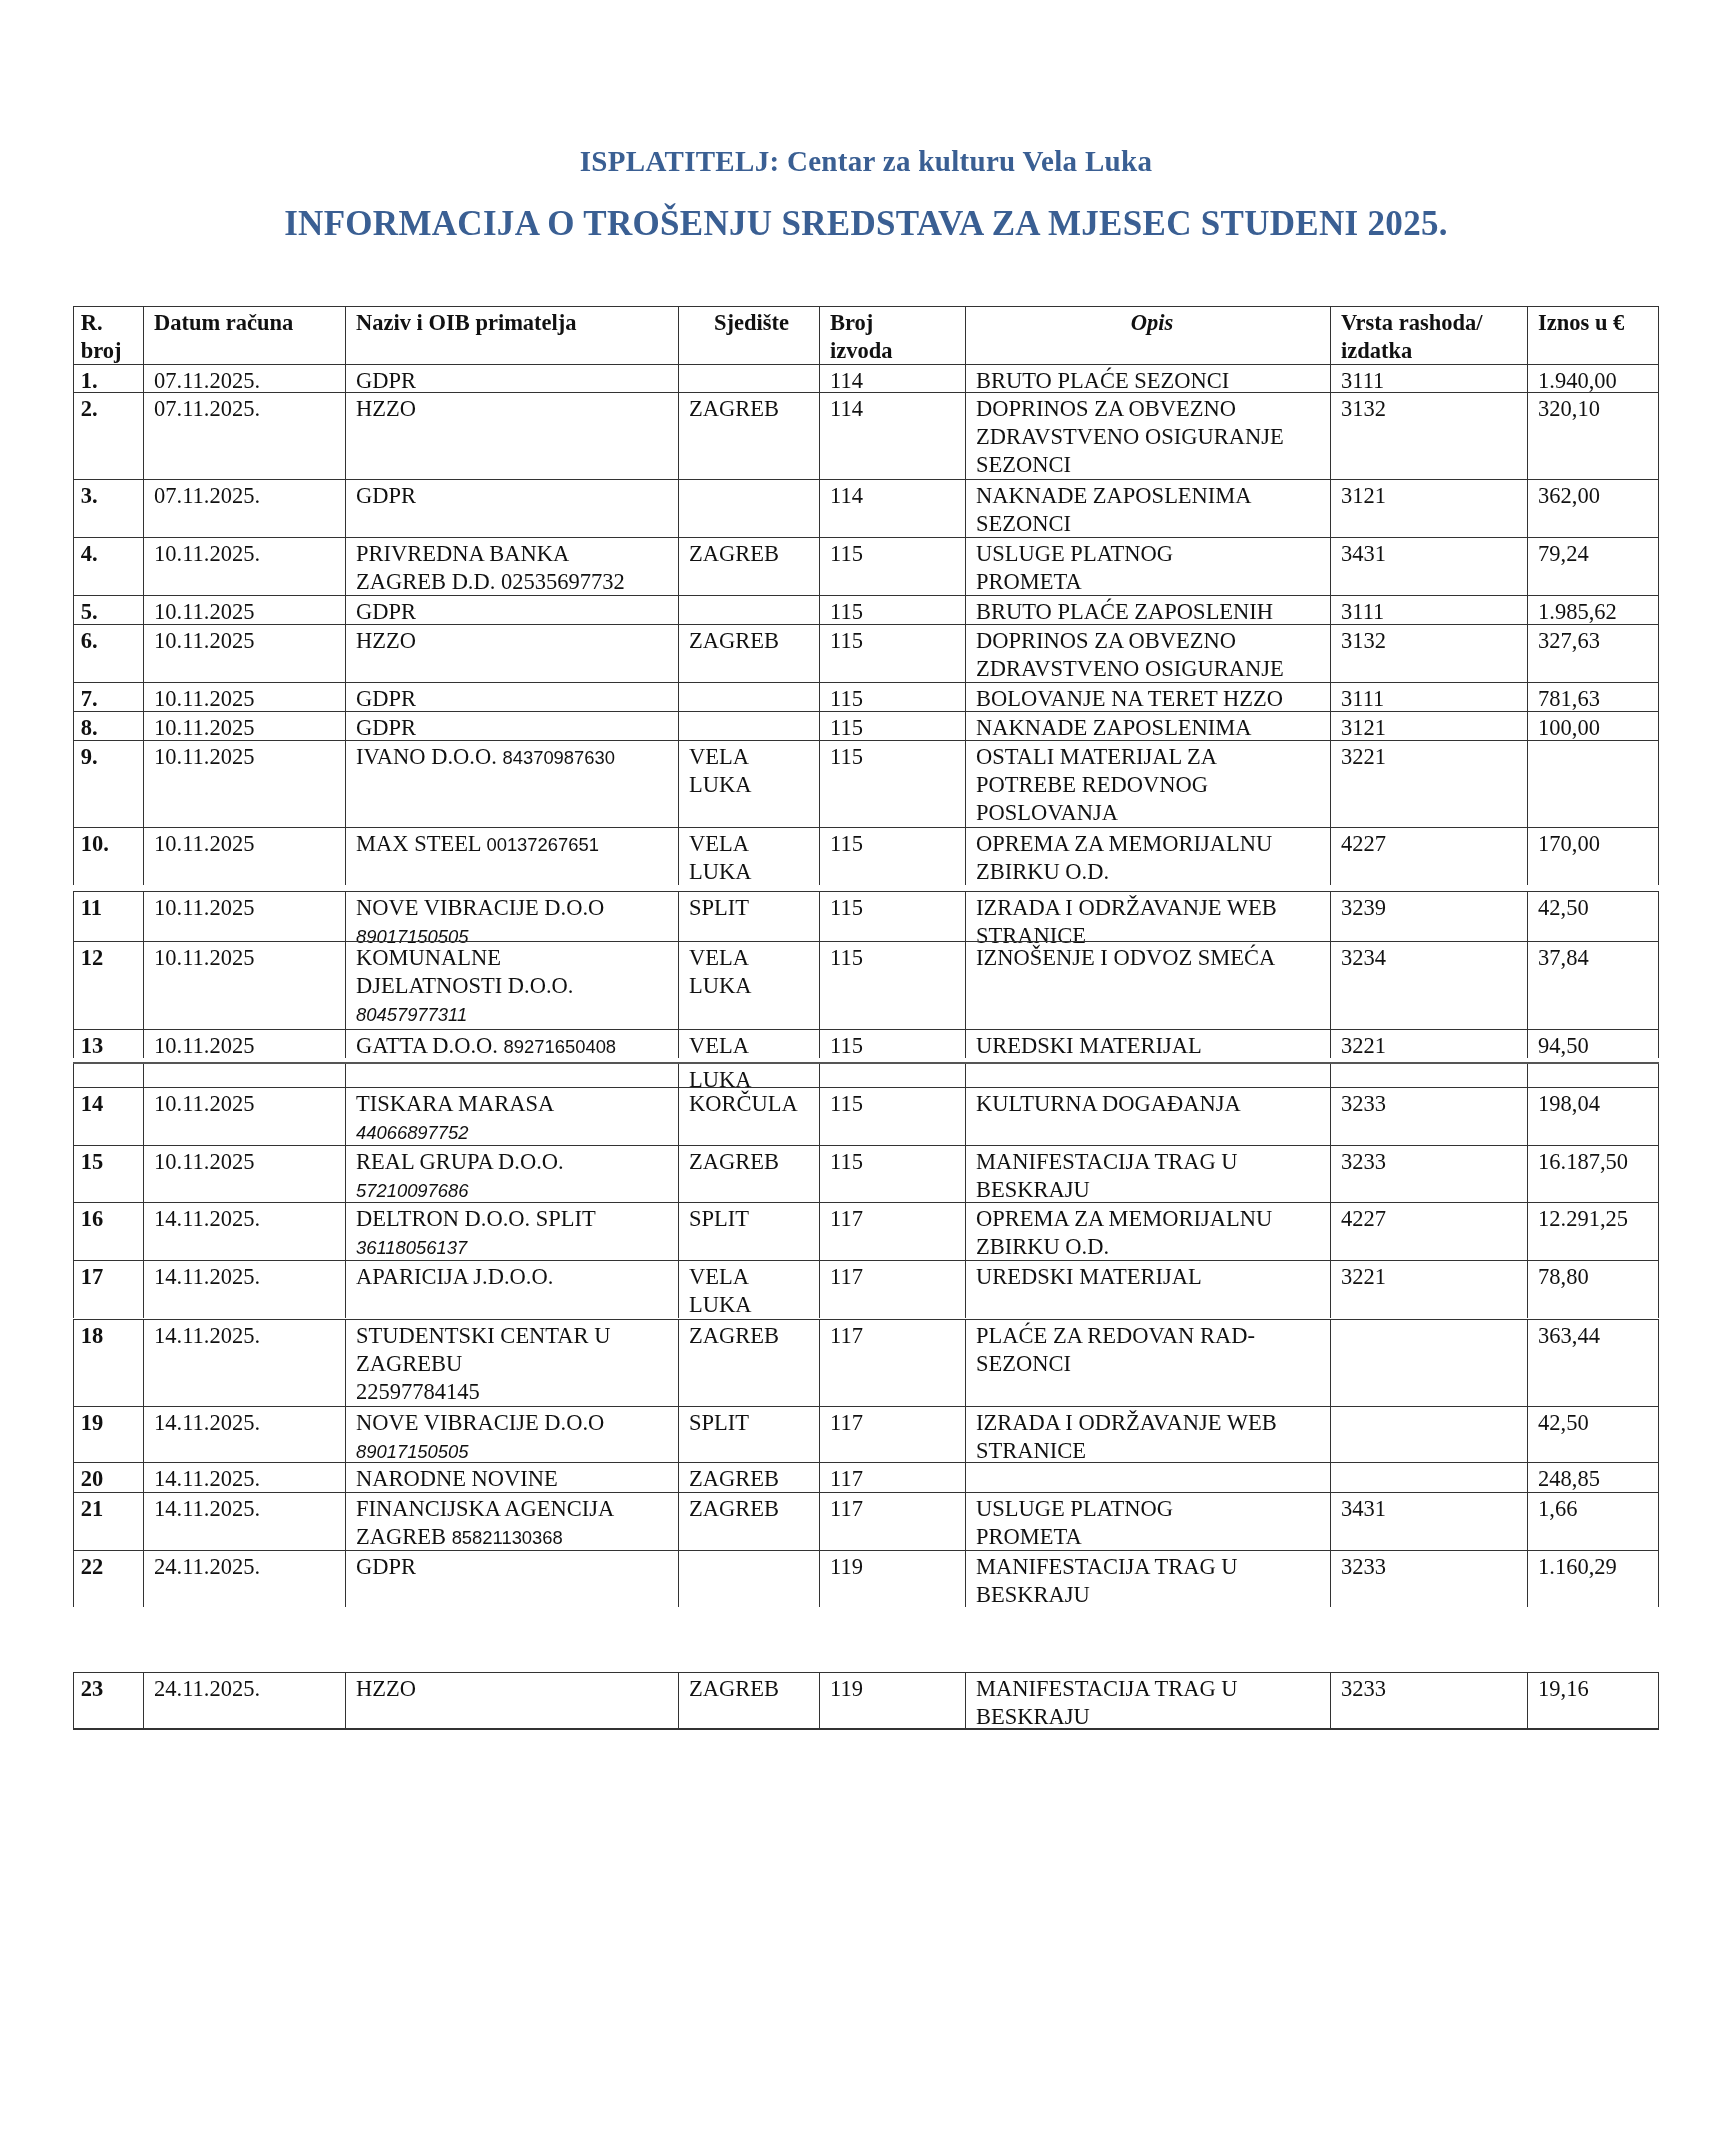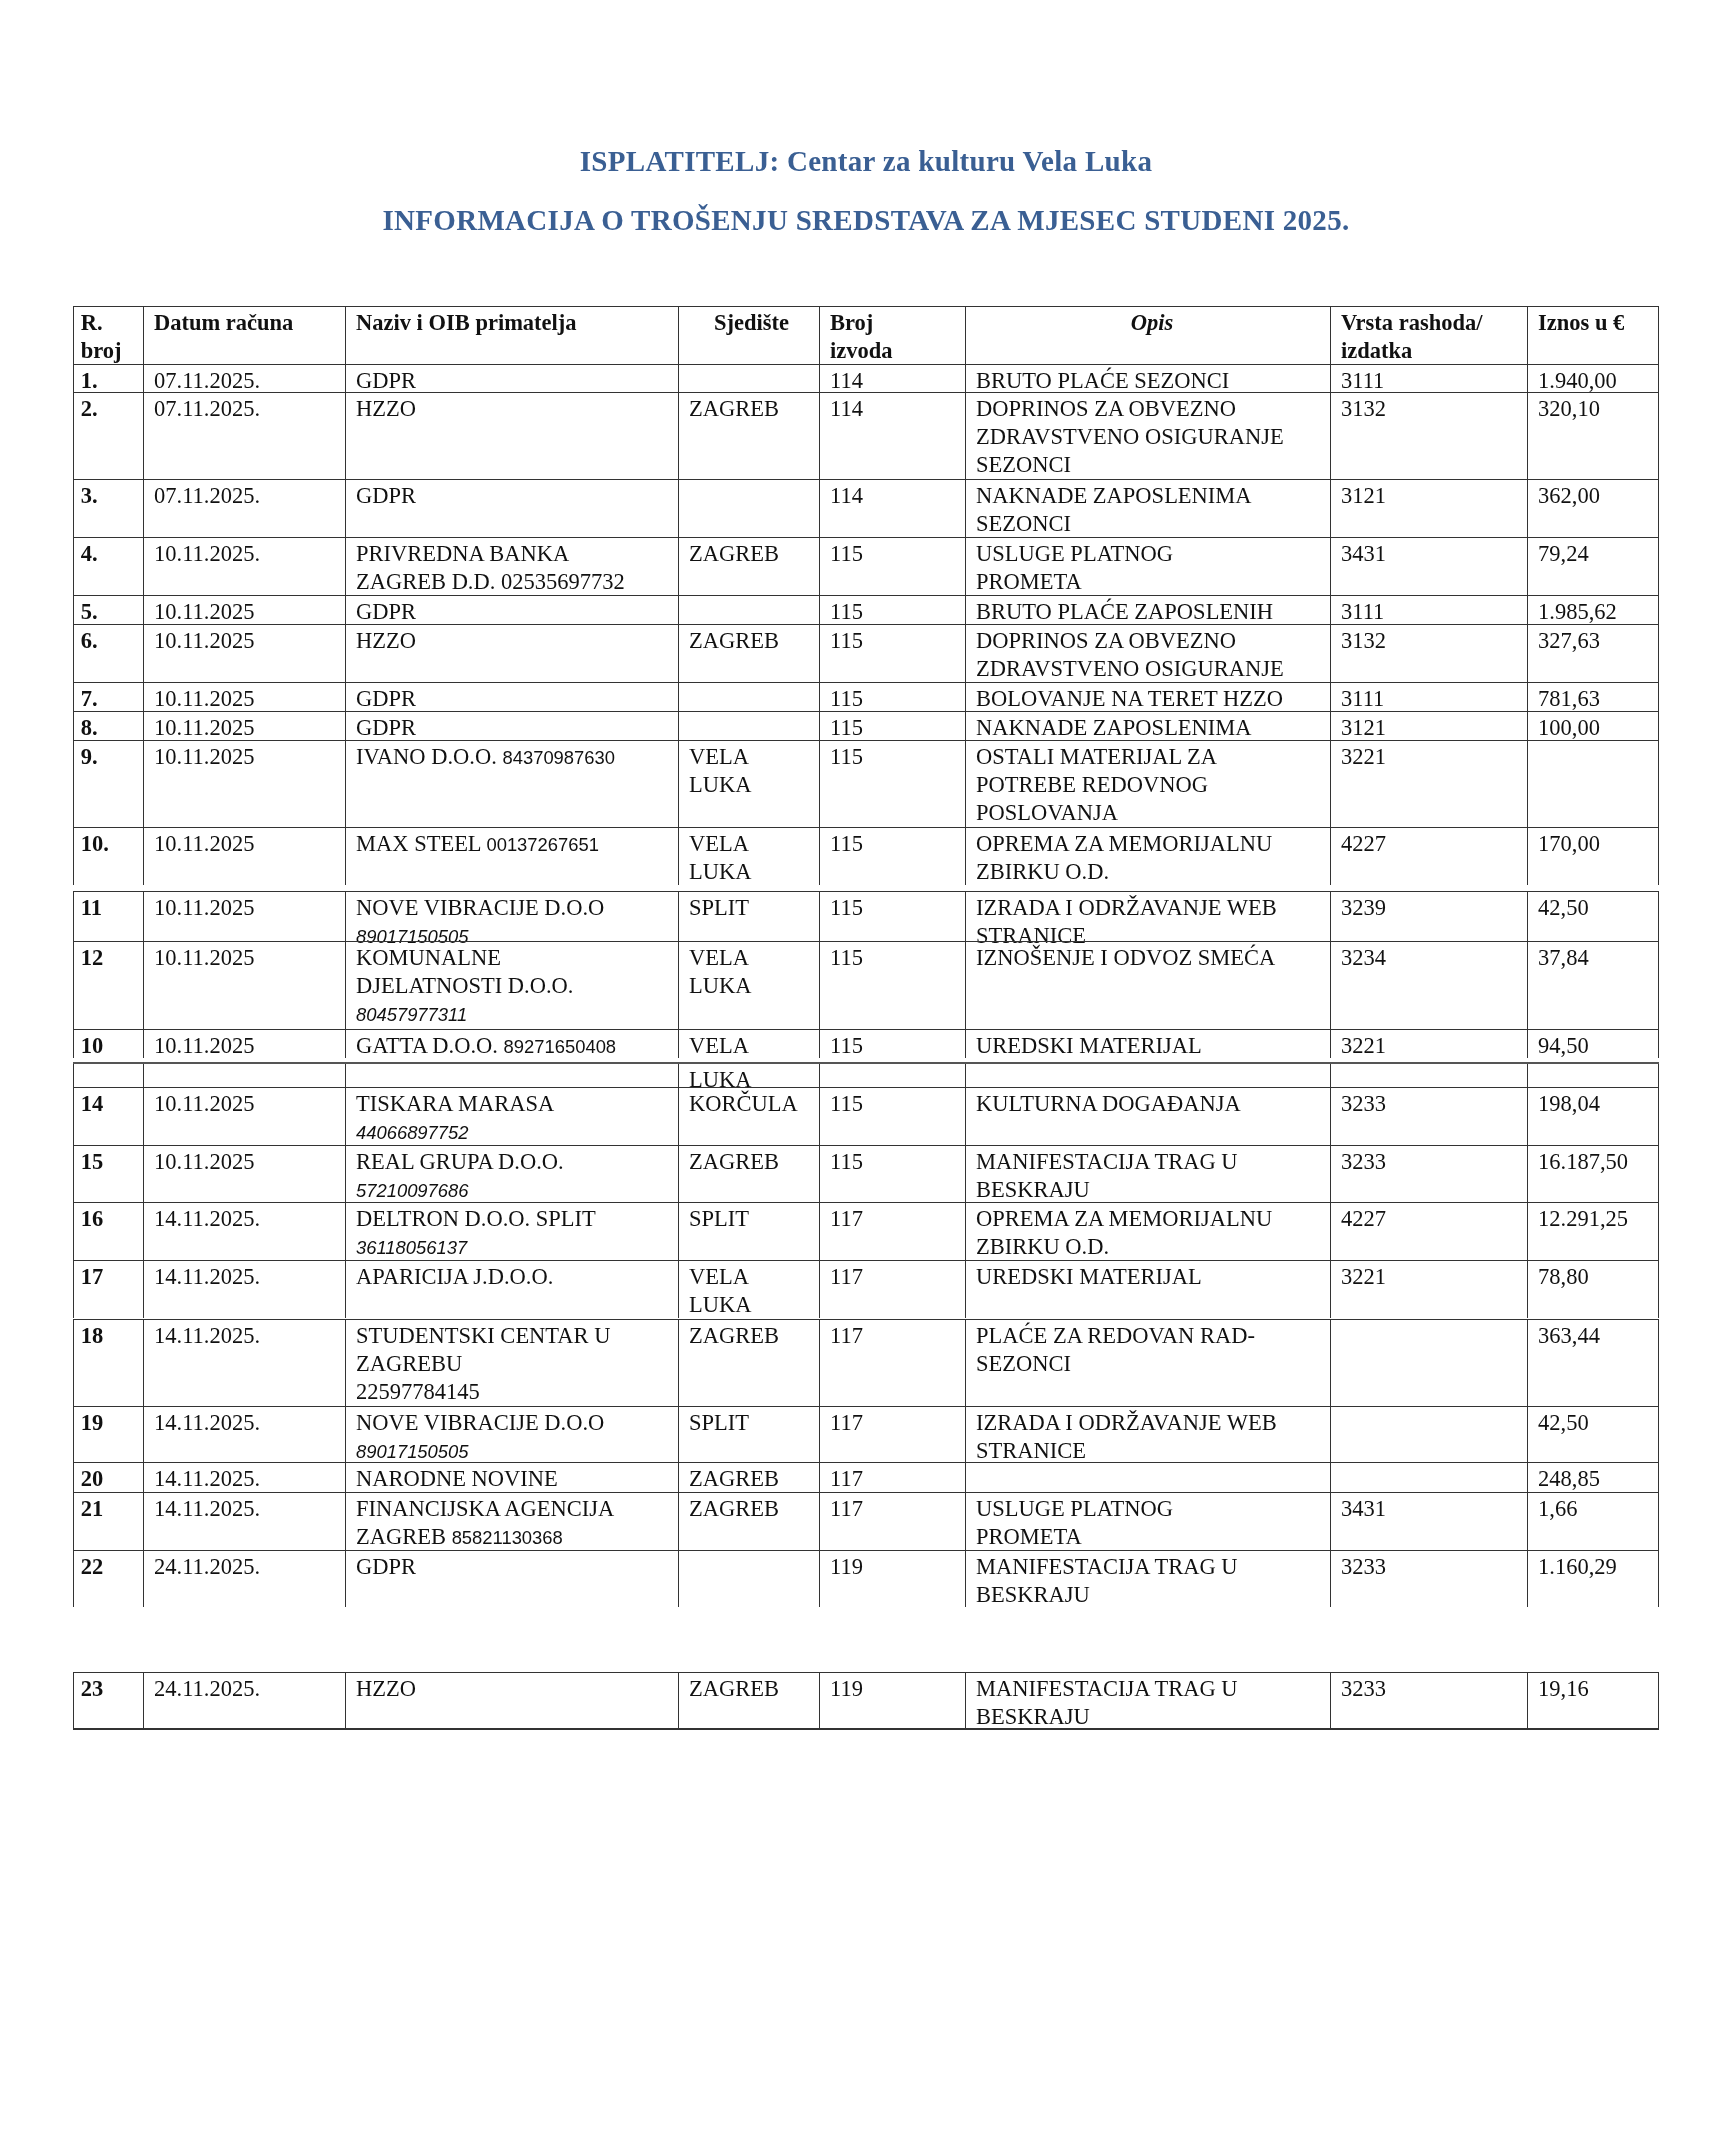--- a/index.html
+++ b/index.html
@@ -2,21 +2,21 @@
 <html style="font-size:13.4px"><head>
 <meta charset="utf-8">
 <style>
   html, body { margin: 0; padding: 0; background: #ffffff; }
   body { width: 1732px; height: 2137px; position: relative; overflow: hidden;
          font-family: "Liberation Serif", "DejaVu Serif", serif; color: #111; }
   .title { position: absolute; left: 0; width: 1732px; text-align: center;
            font-family: "Liberation Serif", "DejaVu Serif", serif; font-weight: bold;
            color: #3a5f93; letter-spacing: 0.3px; }
   .title1 { top: 145px; font-size: 29px; }
-  .title2 { top: 204px; font-size: 29px; }
+  .title2 { top: 204px; font-size: 35px; }
 
   .tbl { position: absolute; left: 73px; top: 306px; width: 1586px; }
   .row { position: absolute; left: 0; width: 1586px; box-sizing: border-box;
          border-top: 1.7px solid #333; }
   .row.last { border-bottom: 2.5px solid #333; }
   .cell { position: absolute; top: 0; bottom: 0; box-sizing: border-box;
           border-left: 1.7px solid #333; padding: 1.7px 0 0 10px;
           font-size: 22.5px; line-height: 28px; white-space: pre-line; overflow: hidden; }
   .cell.endcol { border-right: 1.7px solid #333; }
   .hdr .cell { font-weight: bold; }
@@ -184,21 +184,21 @@
 DJELATNOSTI D.O.O.</span>
 <span class="oib-italic">80457977311</span></div>
       <div class="cell c3"><span>VELA
 LUKA</span></div>
       <div class="cell c4"><span>115</span></div>
       <div class="cell c5"><span>IZNOŠENJE I ODVOZ SMEĆA</span></div>
       <div class="cell c6"><span>3234</span></div>
       <div class="cell c7 endcol"><span>37,84</span></div>
     </div>
     <div class="row" style="top: 723px; height: 29px;">
-      <div class="cell c0"><span>10</span></div>
+      <div class="cell c0"><span>13</span></div>
       <div class="cell c1"><span>10.11.2025</span></div>
       <div class="cell c2"><span>GATTA D.O.O.  </span><span class="oib-sans">89271650408</span></div>
       <div class="cell c3"><span>VELA</span></div>
       <div class="cell c4"><span>115</span></div>
       <div class="cell c5"><span>UREDSKI MATERIJAL</span></div>
       <div class="cell c6"><span>3221</span></div>
       <div class="cell c7 endcol"><span>94,50</span></div>
     </div>
     <div class="row" style="top: 756px; height: 26px; border-top: 2.5px solid rgb(85, 85, 85);">
       <div class="cell c0"><span></span></div>

